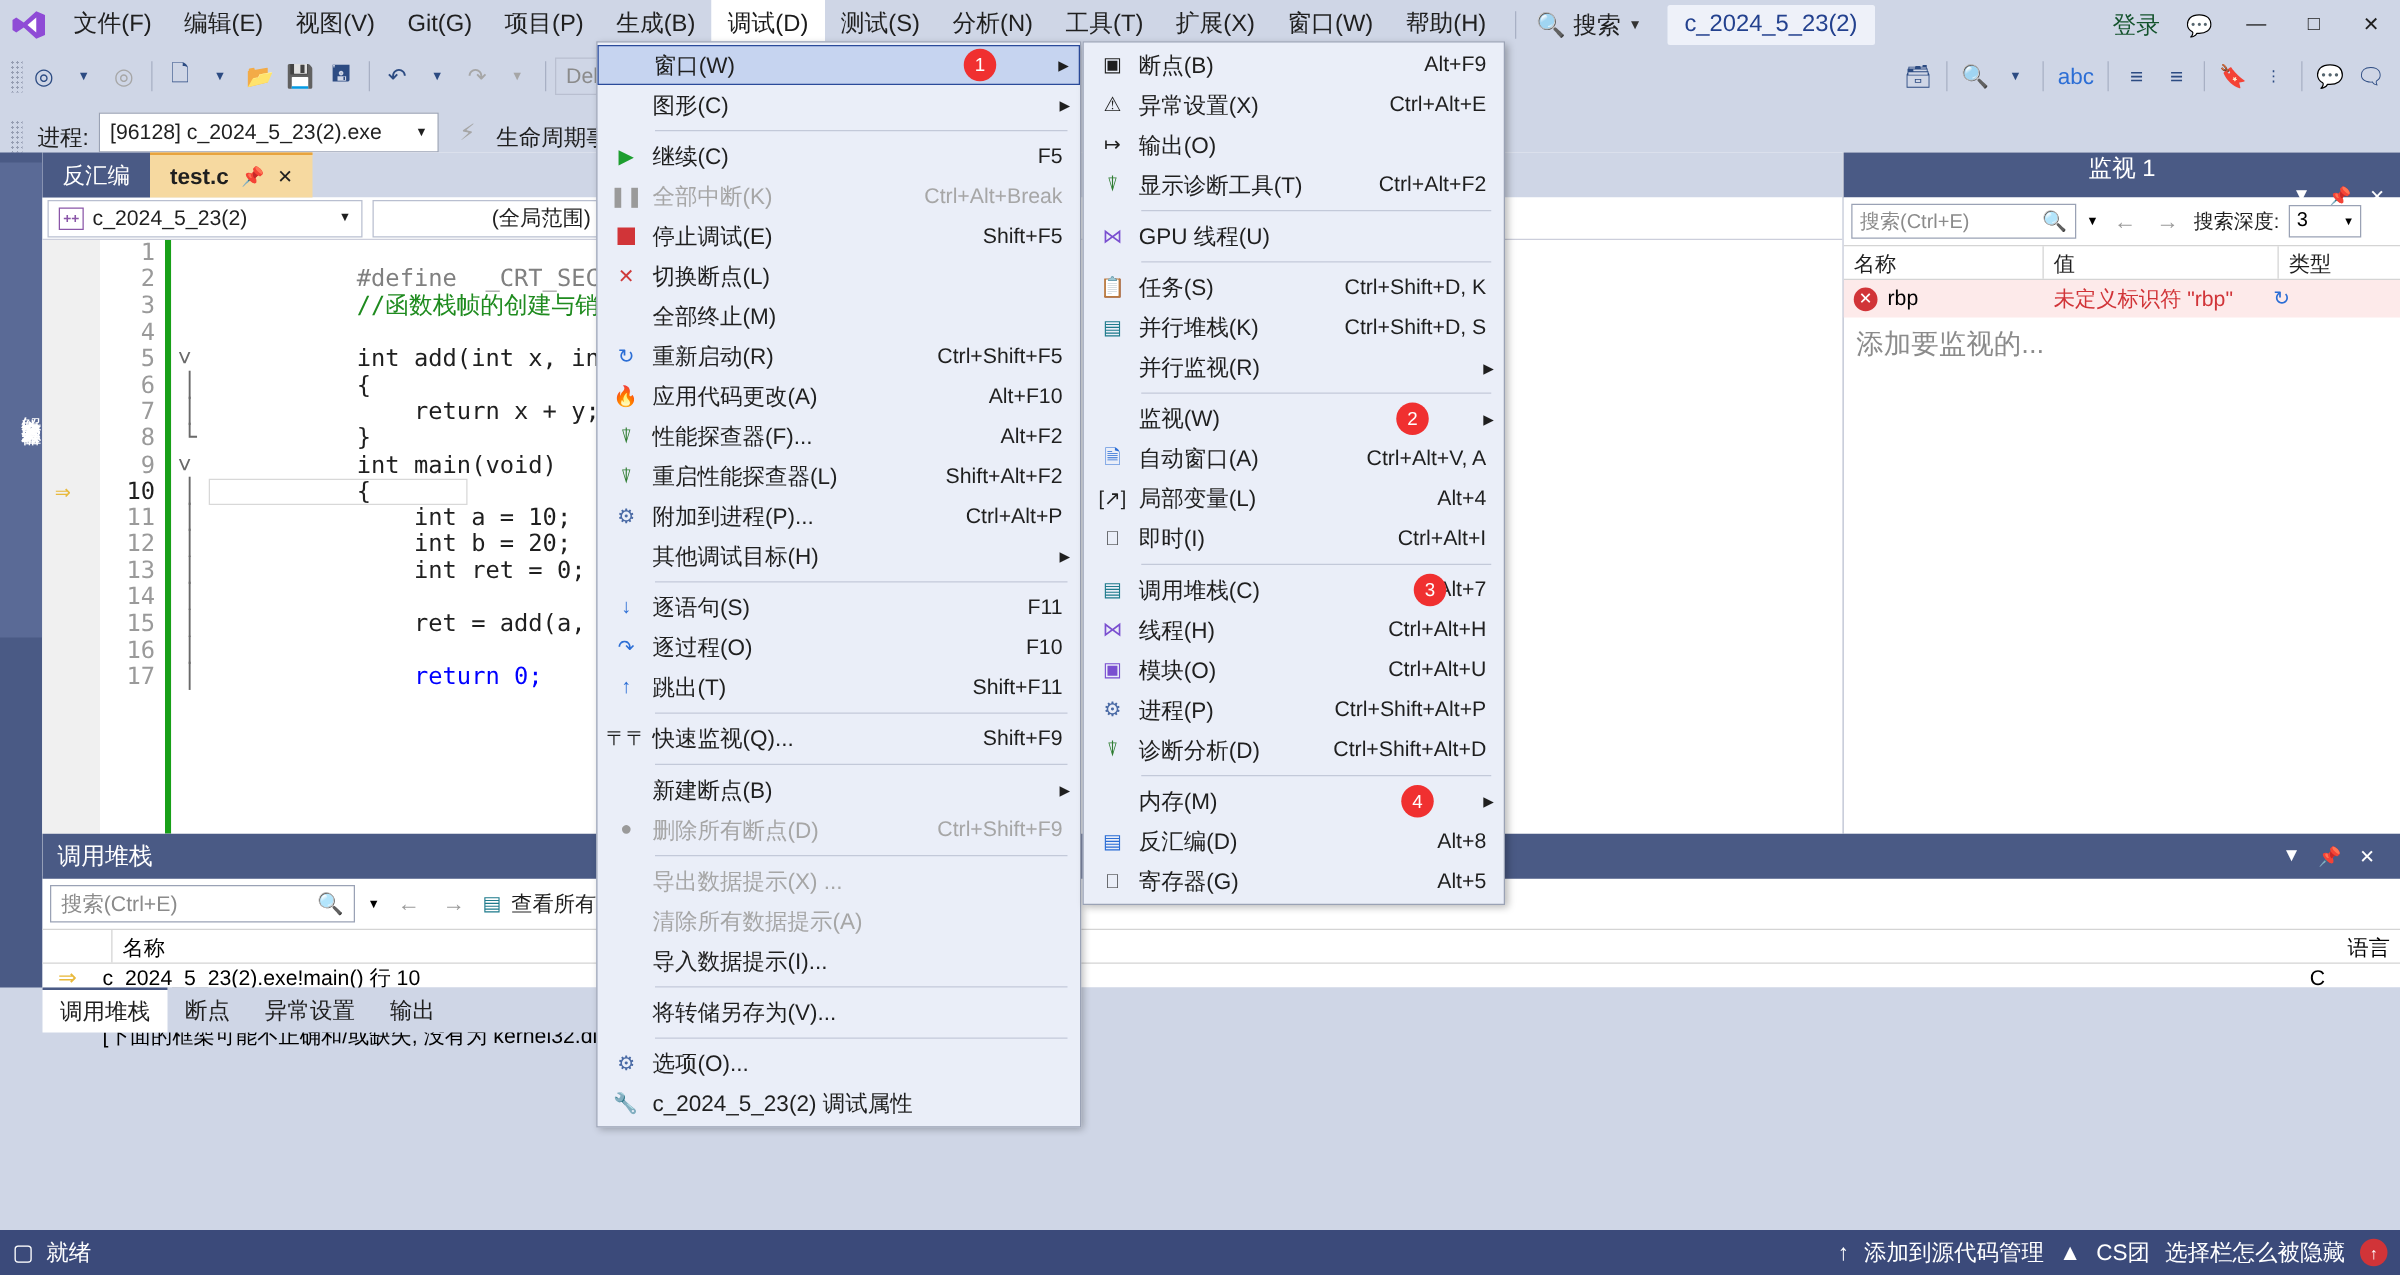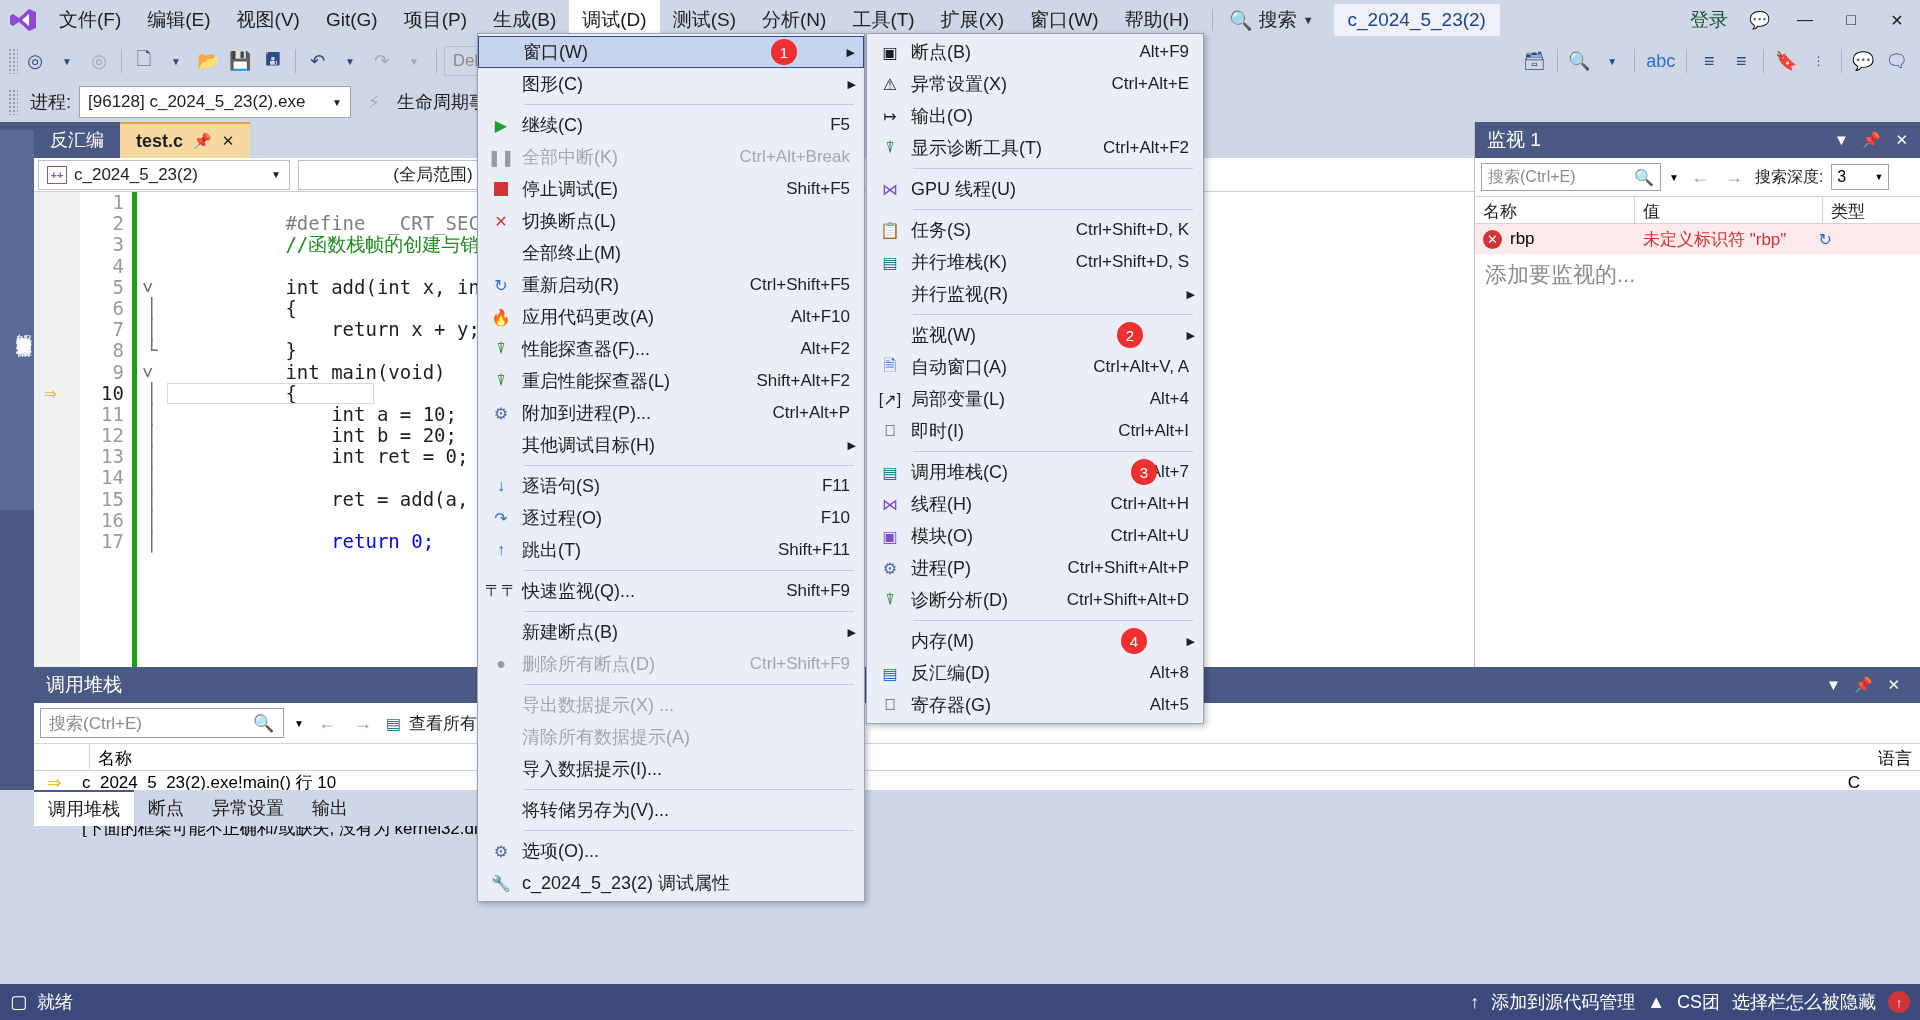--- a/index.html
+++ b/index.html
@@ -67,21 +67,21 @@
   }
 
   
   .toolbar {
     position:absolute; left:0; top:40px; width:1920px; height:42px;
     background:#cfd6e6; display:flex; align-items:center;
     padding-left:8px; gap:2px;
   }
   .toolbar2 {
     position:absolute; left:0; top:82px; width:1920px; height:40px;
-    background:#cfd6e6; display:flex; align-items:center;
+    background:#cfd6e6; display:flex; align-items:flex-end;
     padding-left:8px; gap:8px;
   }
   .grip {
     width:10px; height:26px;
     background-image: radial-gradient(#8b93a8 1px, transparent 1px);
     background-size: 4px 4px;
     opacity:.85;
   }
   .tbtn {
     height:32px; min-width:30px; padding:0 4px;
@@ -201,21 +201,21 @@
     justify-content:center;
   }
 
   
   .watch-panel {
     position:absolute; left:1474px; top:122px; width:446px; height:545px;
     background:#ffffff; border-left:1px solid #b9bfd0;
   }
   .panel-head {
     height:36px; background:#4a5a85; color:#fff;
-    display:flex; align-items:center; padding:0 12px; font-size:19px;
+    display:flex; align-items:center; padding:0 12px; font-size:19px;flex-direction:column;
   }
   .panel-head .tools { margin-left:auto; display:flex; gap:14px; font-size:15px; }
   .watch-toolbar {
     height:38px; display:flex; align-items:center; gap:8px; padding:4px 6px;
     background:#ffffff;
   }
   .srch {
     height:28px; flex:0 0 auto; width:180px; border:1px solid #9aa2b5;
     background:#fff; display:flex; align-items:center; padding:0 6px;
     font-size:16px; color:#8b8b8b; justify-content:space-between;

